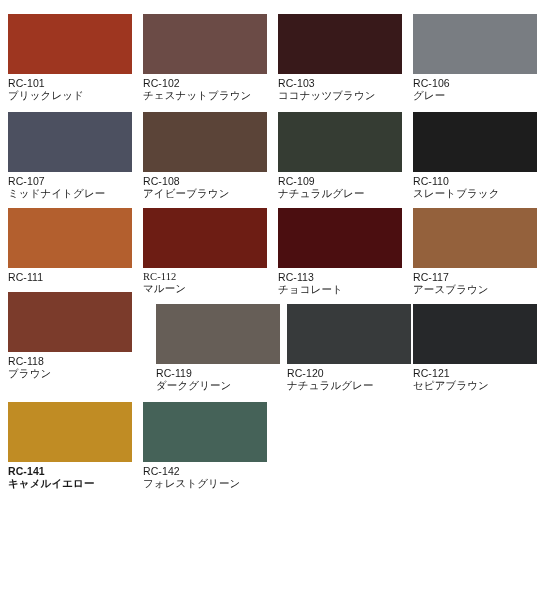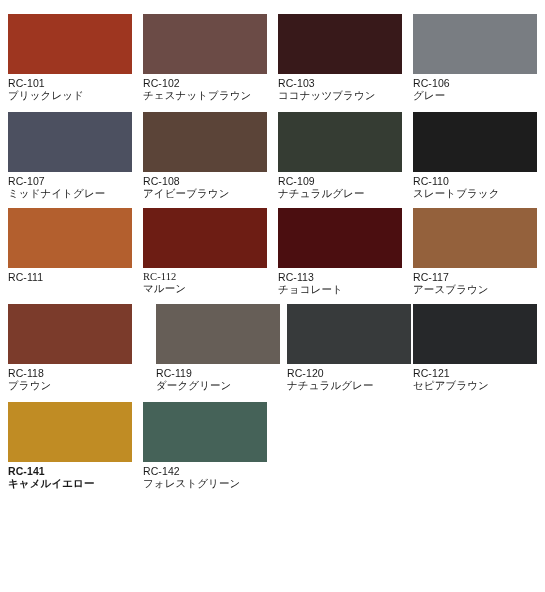--- a/index.html
+++ b/index.html
@@ -99,21 +99,21 @@
     <div class="swatch-cell" style="left: 278px; top: 208px;">
       <div class="swatch-chip" style="background: rgb(75, 14, 16); width: 124px; height: 60px;"></div>
       <div class="swatch-code">RC-113</div>
       <div class="swatch-name">チョコレート</div>
     </div>
     <div class="swatch-cell" style="left: 413px; top: 208px;">
       <div class="swatch-chip" style="background: rgb(148, 97, 60); width: 124px; height: 60px;"></div>
       <div class="swatch-code">RC-117</div>
       <div class="swatch-name">アースブラウン</div>
     </div>
-    <div class="swatch-cell" style="left: 8px; top: 304px;">
+    <div class="swatch-cell" style="left: 8px; top: 292px;">
       <div class="swatch-chip" style="background: rgb(123, 59, 43); width: 124px; height: 60px;"></div>
       <div class="swatch-code">RC-118</div>
       <div class="swatch-name">ブラウン</div>
     </div>
     <div class="swatch-cell" style="left: 137px; top: 304px; padding-left: 19px;">
       <div class="swatch-chip" style="background: rgb(102, 94, 87); width: 124px; height: 60px;"></div>
       <div class="swatch-code">RC-119</div>
       <div class="swatch-name">ダークグリーン</div>
     </div>
     <div class="swatch-cell" style="left: 278px; top: 304px; margin-left: 9px;">

